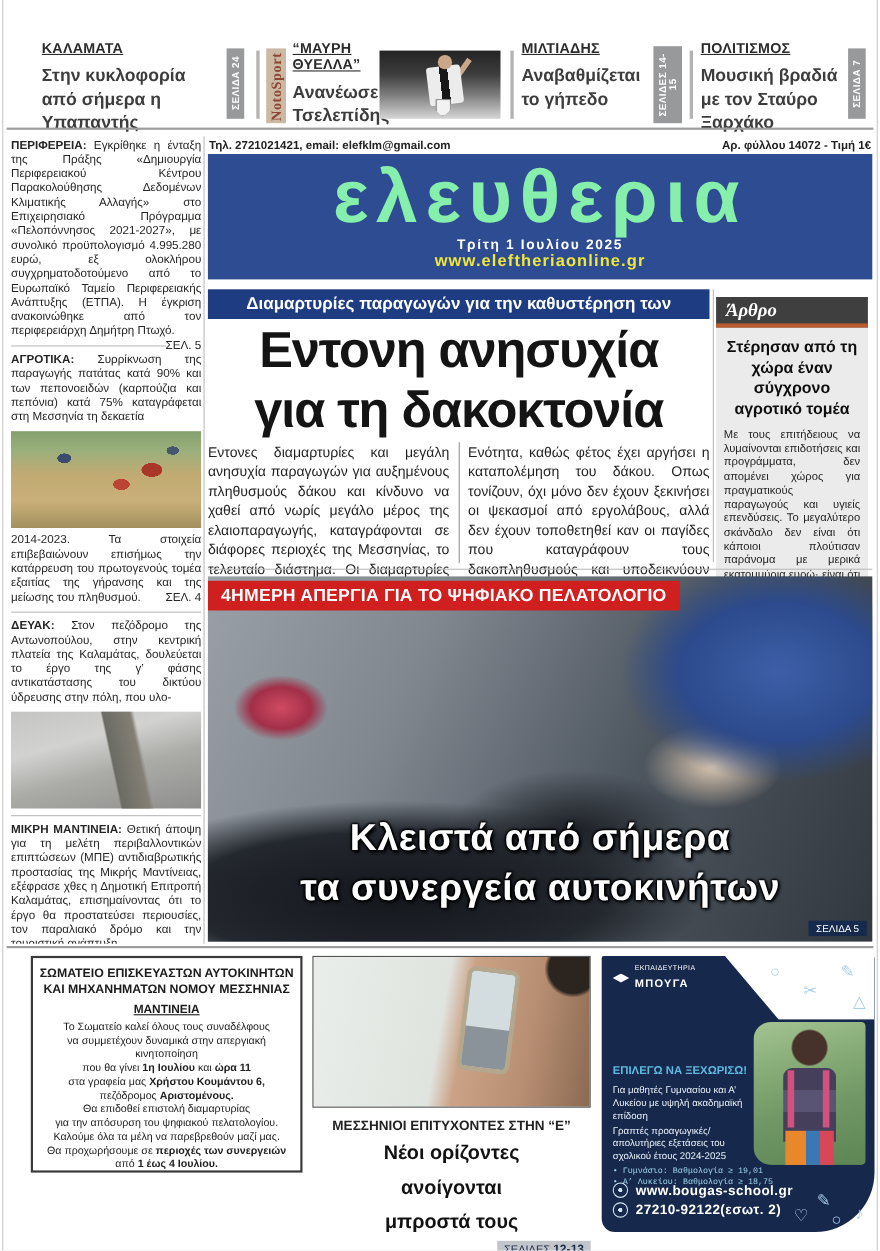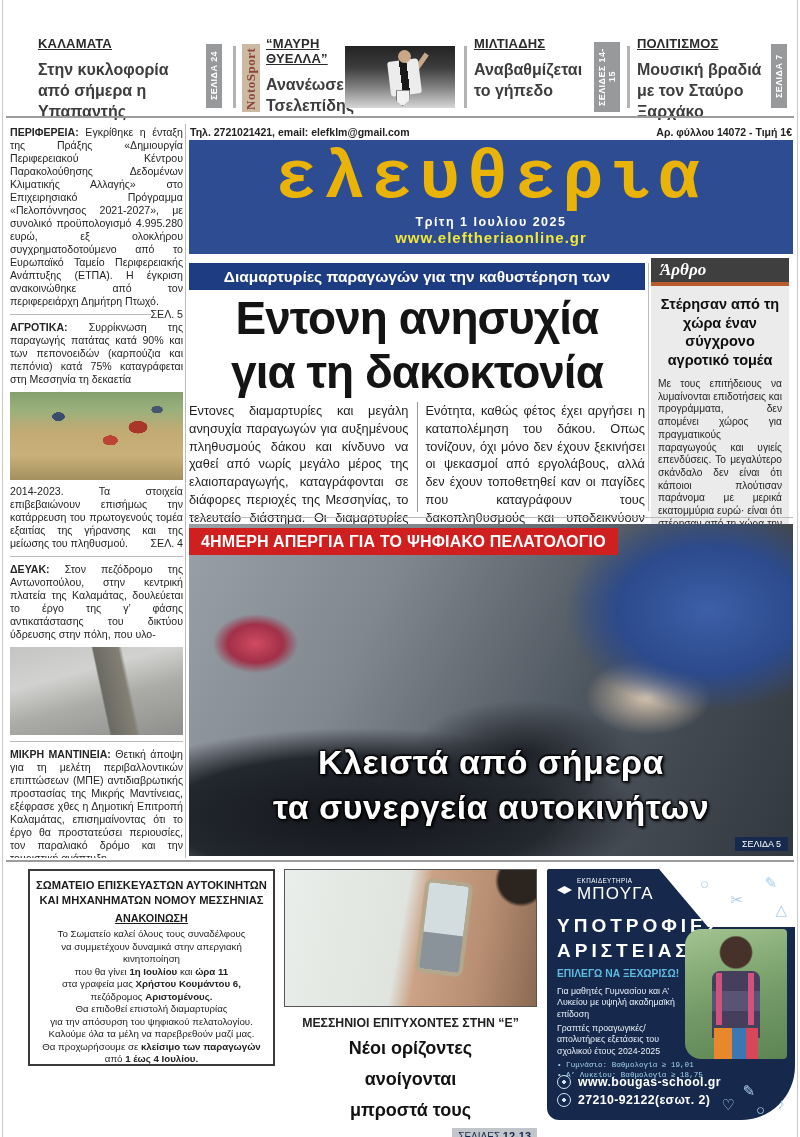--- a/index.html
+++ b/index.html
@@ -26,22 +26,22 @@
   .fb-arm  { position:absolute; left:66%; top:10%; width:5px; height:22px; background:#c9a788; transform:rotate(35deg); }
   .fb-crest{ position:absolute; left:46%; bottom:3%; width:12px; height:14px; background:#f2f2f2; border:1px solid #777;
              clip-path:polygon(0 0,100% 0,100% 62%,50% 100%,0 62%); }
   .rule { position:absolute; left:6px; right:6px; height:2px; background:#9c9c9c; }
 
   
   .mast-meta { position:absolute; left:190px; top:126px; width:602px; display:flex; justify-content:space-between;
                font-size:10.5px; font-weight:bold; color:#222; }
   .masthead { position:absolute; left:189px; top:140px; width:604px; height:114px; background:#2e4c92;
               display:flex; flex-direction:column; align-items:center; justify-content:flex-start; }
-  .mast-logo { font-size:68px; font-weight:bold; color:#eab308; letter-spacing:7px; line-height:76px; margin-top:1px;
-               font-family:Liberation Mono, monospace; }
+  .mast-logo { font-size:68px; font-weight:bold; color:#86efac; letter-spacing:7px; line-height:76px; margin-top:1px;
+               font-family:Liberation Sans, sans-serif; }
   .mast-date { font-size:12.5px; font-weight:bold; color:#fff; letter-spacing:1.5px; margin-top:-2px; }
   .mast-site { font-size:15px; font-weight:bold; color:#efe73a; letter-spacing:1px; }
 
   
   .sidebar { position:absolute; left:10px; top:124px; width:173px; height:734px; overflow:hidden; }
   .vline { position:absolute; width:1px; background:#bbb; }
   .side-sec { font-size:10.6px; line-height:13px; text-align:justify; color:#252525; }
   .side-sec .lbl { font-weight:bold; }
   .side-sec .pg  { font-weight:normal; float:right; }
   .side-rule { border:none; border-top:1px solid #bbb; margin:6px 0 6px; }
@@ -62,21 +62,21 @@
   .lead-headline { position:absolute; left:189px; top:291px; width:456px; text-align:center;
                    font-size:46px; line-height:54px; font-weight:bold; color:#141414; letter-spacing:-1px; }
   .lead-body { position:absolute; left:189px; top:402px; width:456px; height:110px; display:flex; }
   .lead-col { width:50%; font-size:12.8px; line-height:17.8px; text-align:justify; color:#1f1f1f; }
   .lead-col.c1 { padding-right:8px; border-right:1px solid #999; }
   .lead-col.c2 { padding-left:8px; }
   .sq { color:#9e1b2e; font-size:11px; }
   .lead-ref { font-weight:bold; float:right; }
 
   
-  .opinion { position:absolute; left:651px; top:258px; width:138px; }
+  .opinion { position:absolute; left:651px; top:270px; width:138px; }
   .op-head { background:#3f3f3f; border-bottom:4px solid #b85c30; color:#fff; font-weight:bold; font-style:italic;
              font-family:"Liberation Serif","DejaVu Serif",serif; font-size:17px; padding:2px 9px 2px; }
   .op-box  { background:#ebebeb; padding:9px 7px 6px; }
   .op-title { font-size:14.5px; line-height:18.5px; font-weight:bold; text-align:center; color:#0e0e0e; }
   .op-body  { margin-top:9px; font-size:10.2px; line-height:12.7px; text-align:justify; color:#262626; }
   .op-ref   { border-top:1px solid #8a8a8a; margin-top:9px; padding-top:4px; text-align:right;
               font-style:italic; font-weight:bold; font-size:11px; }
 
   
   .photo-story { position:absolute; left:189px; top:524px; width:604px; height:332px; overflow:hidden; background:
@@ -117,21 +117,21 @@
   .ad { position:absolute; left:547px; top:869px; width:248px; height:251px; }
   .ad-bg { position:absolute; inset:0; background:#fff; }
   .doodle { position:absolute; color:#a9cfe8; font-size:15px; }
   .ad-navy { position:absolute; inset:0; background:#16294d; border-radius:2px 2px 54px 12px; }
   .ad-cut { position:absolute; left:112px; right:0; top:0; height:58px; background:#fff;
             clip-path:polygon(0 0,100% 0,100% 100%,36% 100%); }
   .ad-corner { position:absolute; right:0; bottom:0; width:64px; height:44px; background:#fff; z-index:0; }
   .ad-logo { position:absolute; left:10px; top:8px; display:flex; gap:5px; align-items:center; color:#fff; z-index:3; }
   .cap-icon { width:15px; height:9px; background:#fff; clip-path:polygon(50% 0,100% 45%,50% 90%,0 45%); }
   .ad-brand-top { font-size:6.3px; letter-spacing:.4px; }
-  .ad-brand { font-size:17px; font-weight:normal; letter-spacing:1.2px; }
+  .ad-brand { font-size:10px; font-weight:bold; letter-spacing:1.2px; }
   .ad-title { position:absolute; left:10px; top:44px; color:#fff; font-size:19px; font-weight:bold;
               letter-spacing:4px; line-height:25px; z-index:3; }
   .ad-tagline { position:absolute; left:10px; top:99px; color:#5fb9e0; font-size:10.3px; font-weight:bold; z-index:3; }
   .ad-b1 { position:absolute; left:10px; top:117px; width:122px; color:#e9eff6; font-size:8.8px; line-height:11.3px; z-index:3; }
   .ad-b2 { position:absolute; left:10px; top:154px; width:122px; color:#e9eff6; font-size:8.8px; line-height:11.3px; z-index:3; }
   .ad-req { position:absolute; left:10px; color:#9fd3ea; font-size:7.6px; z-index:3;
             font-family:"Liberation Mono","DejaVu Sans Mono",monospace; }
   .ad-photo { position:absolute; right:8px; top:60px; width:102px; height:130px; z-index:3; overflow:hidden;
               border-radius:16px 4px 4px 16px; background:
       radial-gradient(circle 17px at 50% 18%, #46322a 90%, transparent),
@@ -271,30 +271,30 @@
     <div class="ps-badge">ΣΕΛΙΔΑ 5</div>
   </div>
 
   <div class="rule" style="top:860px;"></div>
 
   <div class="ann">
     <div class="ann-title">
       <span>ΣΩΜΑΤΕΙΟ ΕΠΙΣΚΕΥΑΣΤΩΝ ΑΥΤΟΚΙΝΗΤΩΝ</span><br>
       <span>ΚΑΙ ΜΗΧΑΝΗΜΑΤΩΝ ΝΟΜΟΥ ΜΕΣΣΗΝΙΑΣ</span>
     </div>
-    <div class="ann-sub">ΑΝΑΚΟΙΝΩΣΗ</div>
+    <div class="ann-sub">ΜΑΝΤΙΝΕΙΑ</div>
     <div class="ann-line"><span>Το Σωματείο καλεί όλους τους συναδέλφους</span></div>
     <div class="ann-line"><span>να συμμετέχουν δυναμικά στην απεργιακή κινητοποίηση</span></div>
     <div class="ann-line"><span>που θα γίνει </span><span style="font-weight: bold;">1η Ιουλίου</span><span> και </span><span style="font-weight: bold;">ώρα 11</span></div>
     <div class="ann-line"><span>στα γραφεία μας </span><span style="font-weight: bold;">Χρήστου Κουμάντου 6,</span></div>
     <div class="ann-line"><span>πεζόδρομος </span><span style="font-weight: bold;">Αριστομένους.</span></div>
     <div class="ann-line"><span>Θα επιδοθεί επιστολή διαμαρτυρίας</span></div>
     <div class="ann-line"><span>για την απόσυρση του ψηφιακού πελατολογίου.</span></div>
     <div class="ann-line"><span>Καλούμε όλα τα μέλη να παρεβρεθούν μαζί μας.</span></div>
-    <div class="ann-line"><span>Θα προχωρήσουμε σε </span><span style="font-weight: bold;">κλείσιμο των παραγωγών</span></div>
+    <div class="ann-line"><span>Θα προχωρήσουμε σε </span><span style="font-weight: bold;">περιοχές των συνεργειών</span></div>
     <div class="ann-line"><span>από </span><span style="font-weight: bold;">1 έως 4 Ιουλίου.</span></div>
 
   </div>
 
   <div class="bstory">
     <div class="bs-photo">
       <div class="bs-phone"></div>
     </div>
     <div class="bs-kicker">ΜΕΣΣΗΝΙΟΙ ΕΠΙΤΥΧΟΝΤΕΣ ΣΤΗΝ “Ε”</div>
     <div class="bs-headline">
@@ -320,24 +320,20 @@
     <span class="doodle" style="right:40px; bottom:20px; z-index:3;">✎</span>
     <span class="doodle" style="right:30px; bottom:2px; z-index:3;">○</span>
     <span class="doodle" style="right:60px; bottom:6px; z-index:3;">♡</span>
     <div class="ad-logo">
       <span class="cap-icon"></span>
       <span>
         <span class="ad-brand-top" style="display:block;">ΕΚΠΑΙΔΕΥΤΗΡΙΑ</span>
         <span class="ad-brand">ΜΠΟΥΓΑ</span>
       </span>
     </div>
-    <div class="ad-title">
-      <span>ΥΠΟΤΡΟΦΙΕΣ</span><br>
-      <span>ΑΡΙΣΤΕΙΑΣ</span>
-    </div>
     <div class="ad-tagline">ΕΠΙΛΕΓΩ ΝΑ ΞΕΧΩΡΙΣΩ!</div>
     <div class="ad-b1">Για μαθητές Γυμνασίου και Α’ Λυκείου με υψηλή ακαδημαϊκή επίδοση</div>
     <div class="ad-b2">Γραπτές προαγωγικές/ απολυτήριες εξετάσεις του σχολικού έτους 2024-2025</div>
     <div class="ad-req" style="top:192px;">• Γυμνάσιο: Βαθμολογία ≥ 19,01</div>
     <div class="ad-req" style="top:202px;">• Α’ Λυκείου: Βαθμολογία ≥ 18,75</div>
     <div class="ad-photo">
       <div class="girl-shirt"></div>
       <div class="girl-strap sl"></div>
       <div class="girl-strap sr"></div>
       <div class="girl-books"></div>

